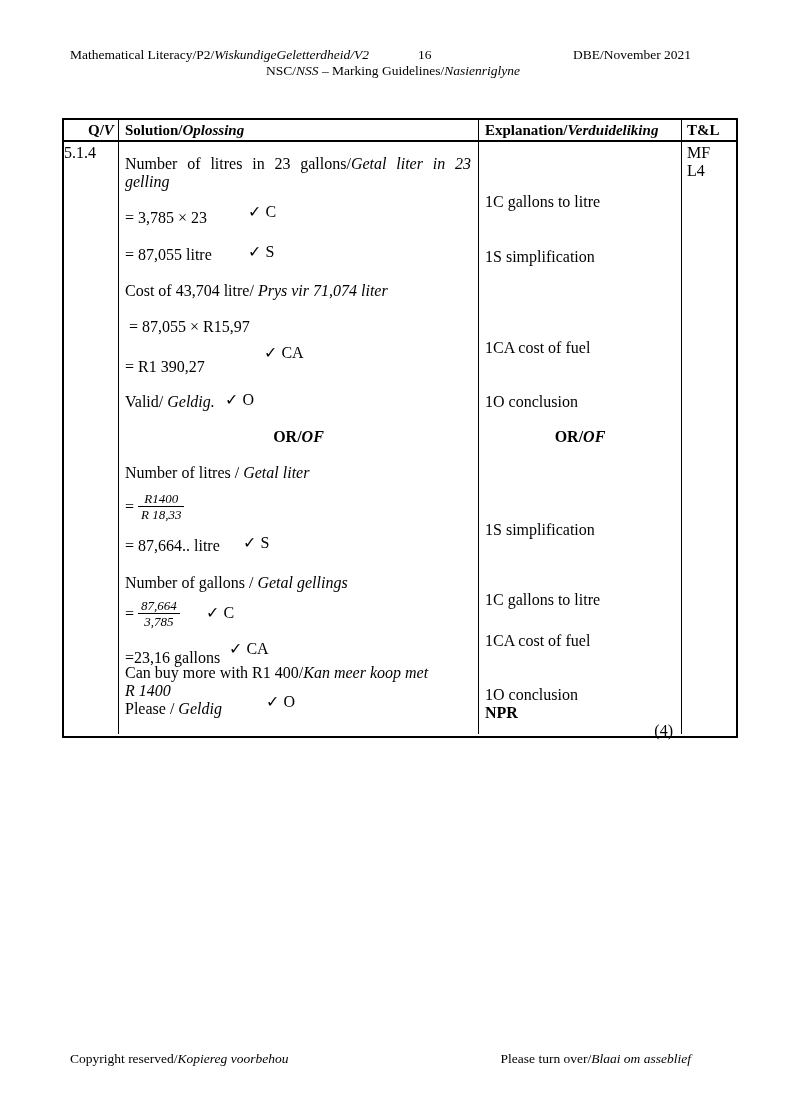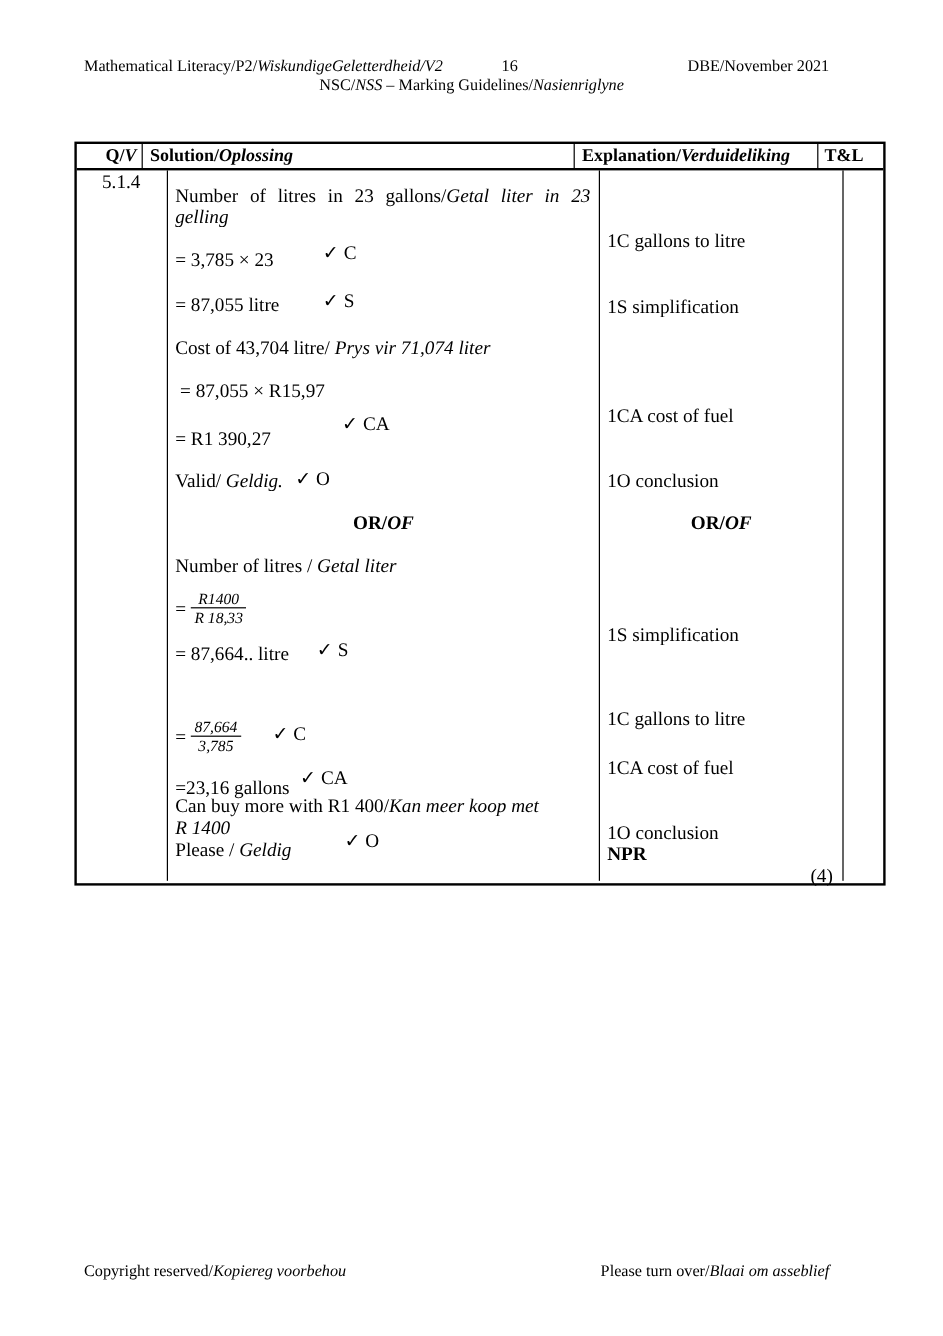--- a/index.html
+++ b/index.html
@@ -11,21 +11,21 @@
   .ph-page{position:absolute;left:418px;top:47px;font-size:13.5px;}
   .ph-right{position:absolute;right:95px;top:47px;font-size:13.5px;white-space:nowrap;}
   .ph-line2{position:absolute;left:0;top:63px;width:786px;text-align:center;font-size:13.5px;}
   
   .pf-left{position:absolute;left:70px;top:1051px;font-size:13.5px;white-space:nowrap;}
   .pf-right{position:absolute;right:95px;top:1051px;font-size:13.5px;white-space:nowrap;}
   
   .mtable{position:absolute;left:62px;top:118px;width:672px;height:616px;border:2px solid #000;font-size:16px;}
   .trow{display:flex;width:100%;box-sizing:border-box;}
   .thead{height:22px;border-bottom:2px solid #000;font-size:15px;font-weight:bold;line-height:20px;}
-  .tbody{height:592px;margin-left:21px;}
+  .tbody{height:592px;}
   .cell{box-sizing:border-box;position:relative;}
   .c-qv{width:55px;border-right:1px solid #000;padding-left:24px;}
   .c-sol{width:360px;border-right:1px solid #000;}
   .c-exp{width:203px;border-right:1px solid #000;}
   .c-tl{width:54px;padding-left:5px;}
   .line{position:absolute;left:6px;white-space:nowrap;line-height:18px;}
   .just{white-space:normal;width:346px;text-align:justify;text-align-last:justify;line-height:19px;}
   .center{left:0;width:100%;text-align:center;}
   .chk{position:absolute;white-space:nowrap;}
   .frac{display:inline-block;vertical-align:middle;text-align:center;font-size:13px;font-style:italic;line-height:15px;margin-left:4px;position:relative;top:-2px;}
@@ -72,20 +72,21 @@
       <div class="line" style="top:251px;"><span>Valid/ </span><span class="it">Geldig.</span><span class="chk" style="left:100px;top:-2px;">✓ O</span></div>
 
       <div class="line center bd" style="top:286px;"><span>OR/</span><span class="it">OF</span></div>
 
       <div class="line" style="top:322px;"><span>Number of litres / </span><span class="it">Getal liter</span></div>
 
       <div class="line" style="top:351px;"><span>=</span><span class="frac"><span class="num">R1400</span><span class="den">R 18,33</span></span></div>
 
       <div class="line" style="top:395px;"><span>= 87,664.. litre</span><span class="chk" style="left:118px;top:-3px;">✓ S</span></div>
 
+      <div class="line" style="top:432px;"><span>Number of gallons / </span><span class="it">Getal gellings</span></div>
 
       <div class="line" style="top:458px;"><span>=</span><span class="frac"><span class="num">87,664</span><span class="den">3,785</span></span><span class="chk" style="left:81px;top:4px;">✓ C</span></div>
 
       <div class="line" style="top:507px;"><span>=23,16 gallons</span><span class="chk" style="left:104px;top:-9px;">✓ CA</span></div>
 
       <div class="line" style="top:522px;"><span>Can buy more with R1 400/</span><span class="it">Kan meer koop met</span></div>
       <div class="line it" style="top:540px;">R 1400</div>
 
       <div class="line" style="top:558px;"><span>Please / </span><span class="it">Geldig</span><span class="chk" style="left:141px;top:-7px;">✓ O</span></div>
     </div>
@@ -97,17 +98,21 @@
       <div class="line" style="top:251px;">1O conclusion</div>
       <div class="line center bd" style="top:286px;"><span>OR/</span><span class="it">OF</span></div>
       <div class="line" style="top:379px;">1S simplification</div>
       <div class="line" style="top:449px;">1C gallons to litre</div>
       <div class="line" style="top:490px;">1CA cost of fuel</div>
       <div class="line" style="top:544px;">1O conclusion</div>
       <div class="line bd" style="top:562px;">NPR</div>
       <div class="marks" style="top:580px;">(4)</div>
     </div>
 
+    <div class="cell c-tl">
+      <div class="line" style="top:2px;left:5px;">MF</div>
+      <div class="line" style="top:20px;left:5px;">L4</div>
+    </div>
   </div>
 </div>
 
 <div class="pf-left"><span>Copyright reserved/</span><span class="it">Kopiereg voorbehou</span></div>
 <div class="pf-right"><span>Please turn over/</span><span class="it">Blaai om asseblief</span></div>
 
 </body></html>

